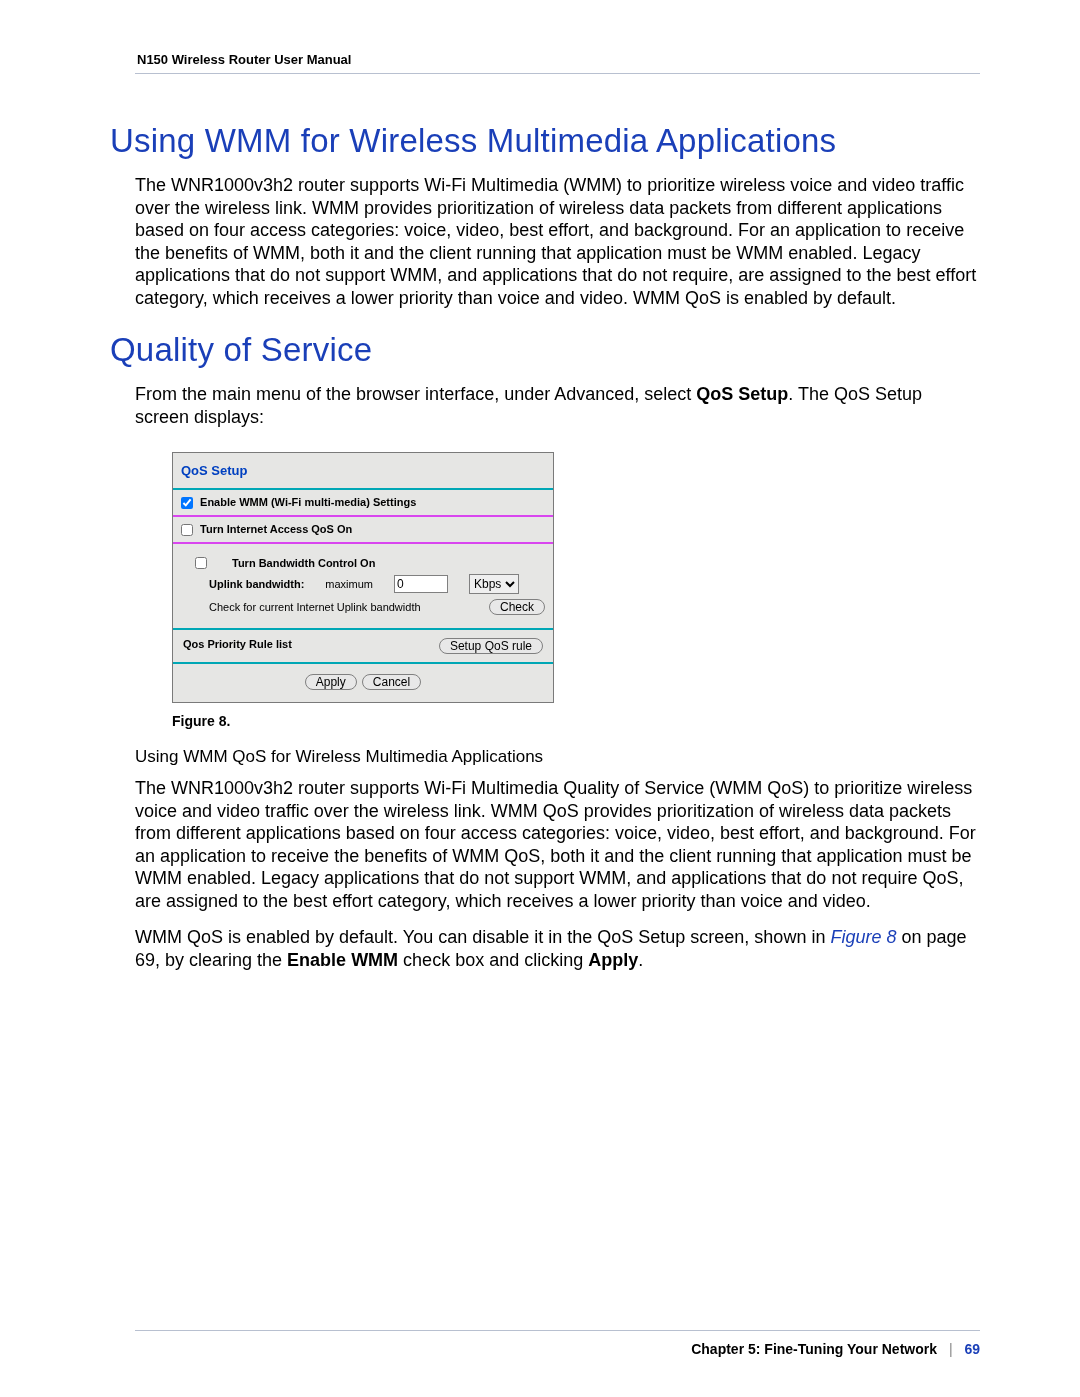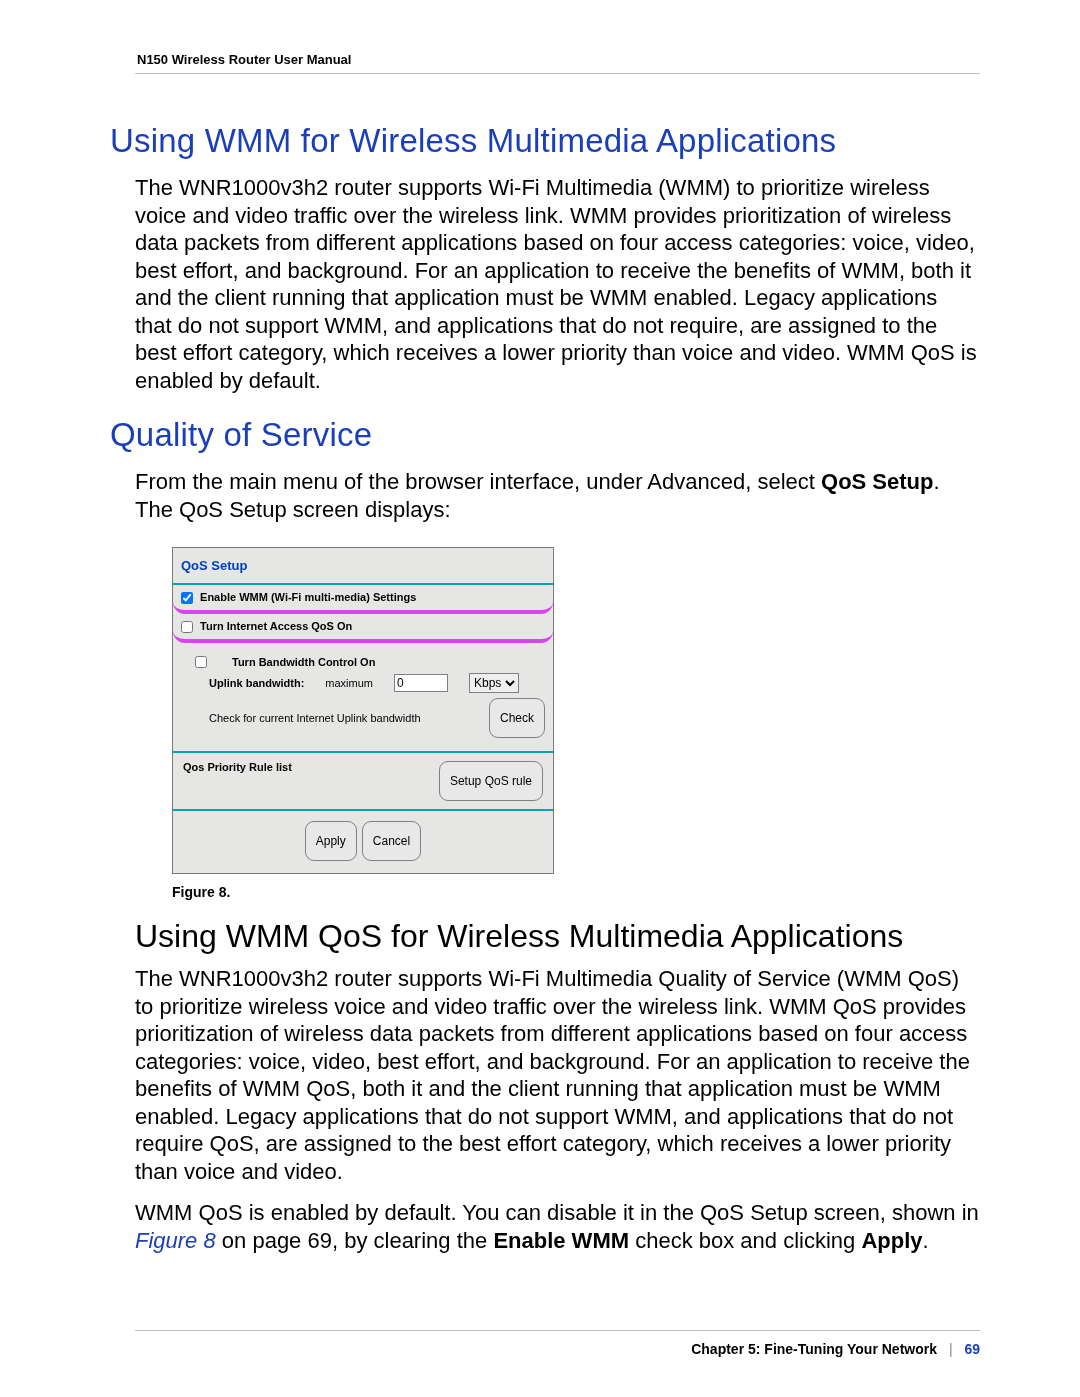--- a/index.html
+++ b/index.html
@@ -32,25 +32,25 @@
     font-weight: normal;
     color: #1a3fb8;
     font-size: 33px;
     margin: 22px 0 14px 10px;
     letter-spacing: 0.2px;
   }
   h3.subsect {
     font-family: "Trebuchet MS", "Gill Sans", Verdana, sans-serif;
     font-weight: normal;
     color: #000;
-    font-size: 32px;
+    font-size: 17px;
     margin: 18px 0 10px 35px;
   }
   p.body {
-    font-size: 22px;
+    font-size: 18px;
     line-height: 1.25;
     margin: 8px 0 14px 35px;
     font-family: Arial, Helvetica, sans-serif;
   }
   .bold { font-weight: bold; }
   .fig-link { color: #1a3fb8; font-style: italic; }
   .figure-wrap {
     margin: 24px 0 6px 72px;
   }
   .figure-caption {
@@ -70,23 +70,22 @@
   }
   .qos-title {
     color: #0040c0;
     font-weight: bold;
     font-size: 13px;
     padding: 10px 10px 10px 8px;
     border-bottom: 2px solid #00a7b5;
   }
   .qos-row {
     padding: 6px 8px 6px 8px;
-    border-bottom: 4px solid #d946ef;
-    font-weight: bold;
-    border-radius: 12px;
+    border-bottom: 2px solid #d946ef;
+    font-weight: bold;
   }
   .qos-inner {
     padding: 8px 8px 8px 22px;
     border-bottom: 2px solid #00a7b5;
     font-weight: bold;
   }
   .qos-line {
     margin: 5px 0;
     display: flex;
     align-items: center;
@@ -104,21 +103,21 @@
     padding: 0 2px;
   }
   .qos-panel select {
     font-size: 12px;
     height: 20px;
     border: 1px solid #808080;
     background: #efefef;
   }
   .qos-panel button {
     font-size: 12px;
-    padding: 12px 10px;
+    padding: 0 10px;
     background: #e8e8e8;
     border: 1px solid #808080;
     border-radius: 9px;
   }
   .qos-rulelist {
     display: flex;
     align-items: flex-start;
     justify-content: space-between;
     padding: 8px 10px;
     border-bottom: 2px solid #00a7b5;

